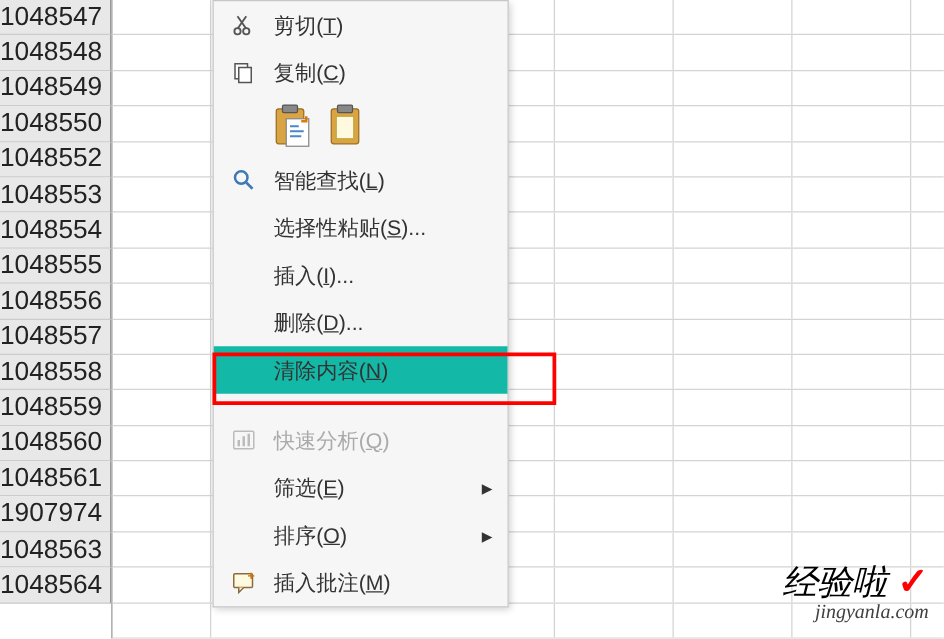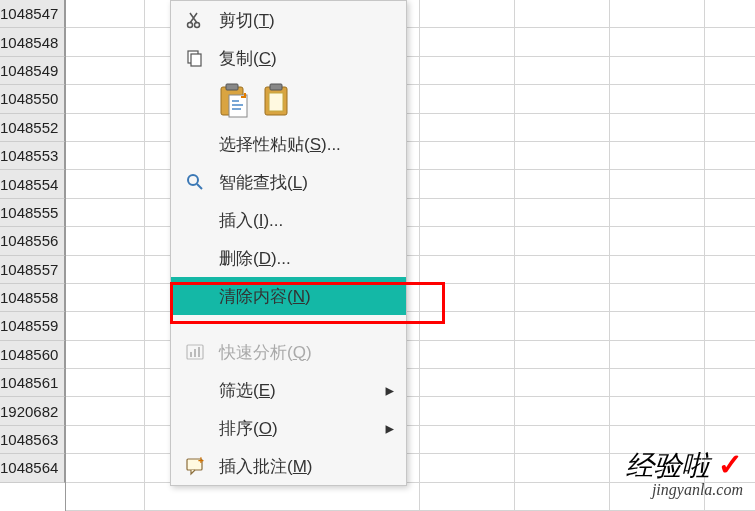--- a/index.html
+++ b/index.html
@@ -27,21 +27,21 @@
     }
     .row-header {
       height: 28.4px;
       border-bottom: 1px solid #ccc;
       border-right: 1px solid #999;
       background: #e8e8e8;
       display: flex;
       align-items: center;
       justify-content: flex-end;
       padding-right: 6px;
-      font-size: 15px;
+      font-size: 21px;
       color: #222;
     }
     .grid {
       flex: 1;
       position: relative;
     }
     .grid-row {
       height: 28.4px;
       border-bottom: 1px solid #d4d4d4;
       display: flex;
@@ -153,21 +153,21 @@
     <div class="row-header">1048552</div>
     <div class="row-header">1048553</div>
     <div class="row-header">1048554</div>
     <div class="row-header">1048555</div>
     <div class="row-header">1048556</div>
     <div class="row-header">1048557</div>
     <div class="row-header">1048558</div>
     <div class="row-header">1048559</div>
     <div class="row-header">1048560</div>
     <div class="row-header">1048561</div>
-    <div class="row-header">1920682</div>
+    <div class="row-header">1907974</div>
     <div class="row-header">1048563</div>
     <div class="row-header">1048564</div>
   </div>
   <div class="grid">
     <div class="grid-row">
         <div class="grid-cell c1"></div>
         <div class="grid-cell c2"></div>
         <div class="grid-cell cn"></div>
         <div class="grid-cell cn"></div>
         <div class="grid-cell cn"></div>
@@ -348,31 +348,31 @@
     <span class="clipboard-icon">
       <svg width="30" height="36" viewBox="0 0 30 36">
           <rect x="4" y="4" width="22" height="28" rx="2" fill="#d9a441" stroke="#9a6e20"></rect>
           <rect x="9" y="1" width="12" height="6" rx="1" fill="#888" stroke="#555"></rect>
           <rect x="8" y="10" width="14" height="18" fill="#fff9e0" stroke="#c4a840"></rect>
         </svg>
     </span>
   </div>
 
   <div class="menu-item">
-    <span><span>选择性粘贴(</span><span class="underline-letter">S</span><span>)...</span></span>
-  </div>
-
-  <div class="menu-item">
     <span class="icon-area">
       <svg width="20" height="20" viewBox="0 0 20 20">
           <circle cx="8" cy="8" r="5" stroke="#3b78b5" stroke-width="2" fill="none"></circle>
           <line x1="12" y1="12" x2="17" y2="17" stroke="#3b78b5" stroke-width="2"></line>
         </svg>
     </span>
     <span><span>智能查找(</span><span class="underline-letter">L</span><span>)</span></span>
+  </div>
+
+  <div class="menu-item">
+    <span><span>选择性粘贴(</span><span class="underline-letter">S</span><span>)...</span></span>
   </div>
 
   <div class="menu-item">
     <span><span>插入(</span><span class="underline-letter">I</span><span>)...</span></span>
   </div>
 
   <div class="menu-item">
     <span><span>删除(</span><span class="underline-letter">D</span><span>)...</span></span>
   </div>
 

